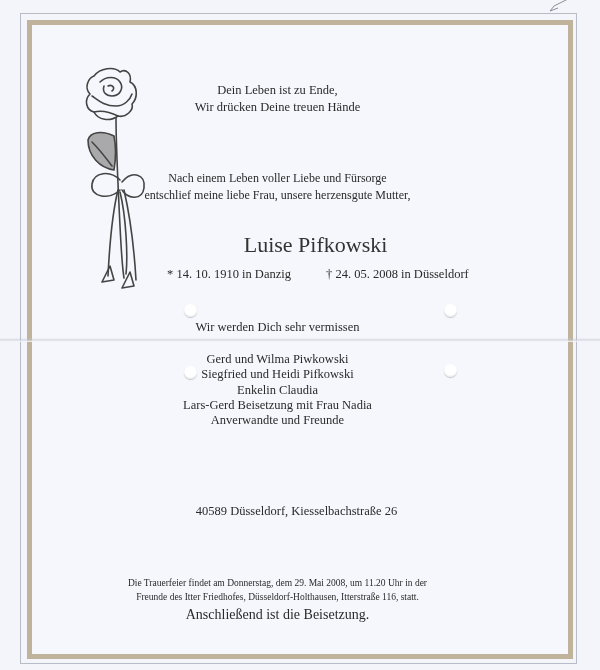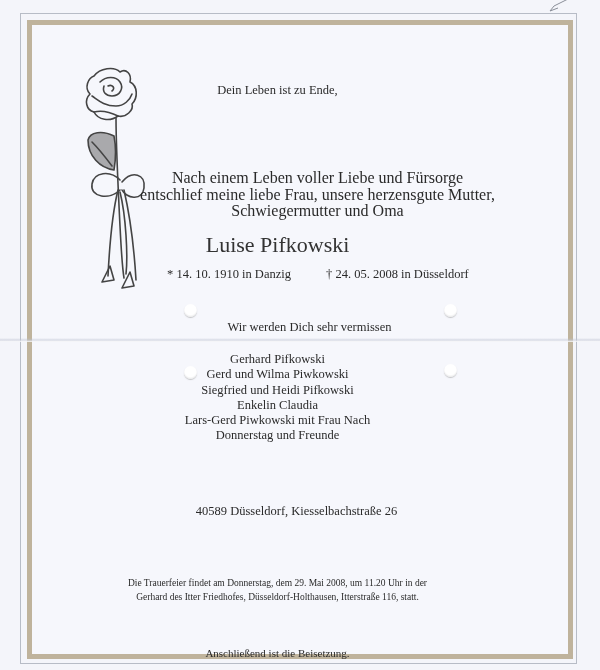--- a/index.html
+++ b/index.html
@@ -63,69 +63,67 @@
     text-align: center;
     white-space: nowrap;
   }
   .poem {
     top: 82px;
     font-size: 12.5px;
     line-height: 16.5px;
   }
   .intro {
     top: 170px;
-    font-size: 16px;
+    font-size: 12px;
     line-height: 16.5px;
-    margin-left: 40px;
   }
   .name {
     top: 232px;
     left: 0;
     font-size: 22px;
     line-height: 26px;
     color: #333;
+    padding-left: 38px;
   }
   .birth {
     position: absolute;
     top: 267px;
     left: 167px;
     font-size: 12.5px;
     white-space: nowrap;
   }
   .death {
     position: absolute;
     top: 267px;
     left: 326px;
     font-size: 12.5px;
     white-space: nowrap;
   }
   .miss {
     top: 320px;
     font-size: 12.5px;
-    margin-left: 32px;
   }
   .family {
     top: 352px;
     font-size: 12.5px;
     line-height: 15.3px;
   }
   .address {
     top: 504px;
     font-size: 12.5px;
     margin-left: 19px;
   }
   .ceremony {
     top: 576px;
     font-size: 9.5px;
     line-height: 14px;
   }
   .burial {
     top: 607px;
-    font-size: 11px;
-    margin-top: 40px;
+    font-size: 14px;
   }
   .hole {
     position: absolute;
     width: 13px;
     height: 13px;
     border-radius: 50%;
     background: radial-gradient(circle at 50% 40%, #ffffff 55%, #e6e6e6 80%, #c9c9c9 100%);
     box-shadow: 0 1px 1px rgba(150,150,150,0.5);
   }
 </style>
@@ -162,49 +160,48 @@
     <path d="M44,124 C50,150 54,180 56,214"></path>
     <path d="M40,126 C46,150 48,190 46,208"></path>
 
     <path d="M30,200 L22,216 L34,214 Z"></path>
     <path d="M50,206 L42,222 L54,220 Z"></path>
   </g>
 </svg>
 
 <div class="txt poem">
   <div>Dein Leben ist zu Ende,</div>
+  <div>Wir drücken Deine treuen Hände</div>
 </div>
 
 <div class="txt intro">
   <div>Nach einem Leben voller Liebe und Fürsorge</div>
   <div>entschlief meine liebe Frau, unsere herzensgute Mutter,</div>
-  <div>Schwiegermutter und Oma</div>
 </div>
 
 <div class="txt name">Luise Pifkowski</div>
 
 <div class="birth">* 14. 10. 1910 in Danzig</div>
 <div class="death">† 24. 05. 2008 in Düsseldorf</div>
 
 <div class="txt miss">Wir werden Dich sehr vermissen</div>
 
 <div class="txt family">
-  <div>Gerhard Pifkowski</div>
   <div>Gerd und Wilma Piwkowski</div>
   <div>Siegfried und Heidi Pifkowski</div>
   <div>Enkelin Claudia</div>
-  <div>Lars-Gerd Piwkowski mit Frau Nach</div>
-  <div>Donnerstag und Freunde</div>
+  <div>Lars-Gerd Beisetzung mit Frau Nadia</div>
+  <div>Anverwandte und Freunde</div>
 </div>
 
 <div class="txt address">40589 Düsseldorf, Kiesselbachstraße 26</div>
 
 <div class="txt ceremony">
   <div>Die Trauerfeier findet am Donnerstag, dem 29. Mai 2008, um 11.20 Uhr in der</div>
-  <div>Gerhard des Itter Friedhofes, Düsseldorf-Holthausen, Itterstraße 116, statt.</div>
+  <div>Freunde des Itter Friedhofes, Düsseldorf-Holthausen, Itterstraße 116, statt.</div>
 </div>
 
 <div class="txt burial">Anschließend ist die Beisetzung.</div>
 
 <div class="hole" style="left:184px; top:304px;"></div>
 <div class="hole" style="left:444px; top:304px;"></div>
 <div class="hole" style="left:184px; top:366px;"></div>
 <div class="hole" style="left:444px; top:364px;"></div>
 
 </body></html>

